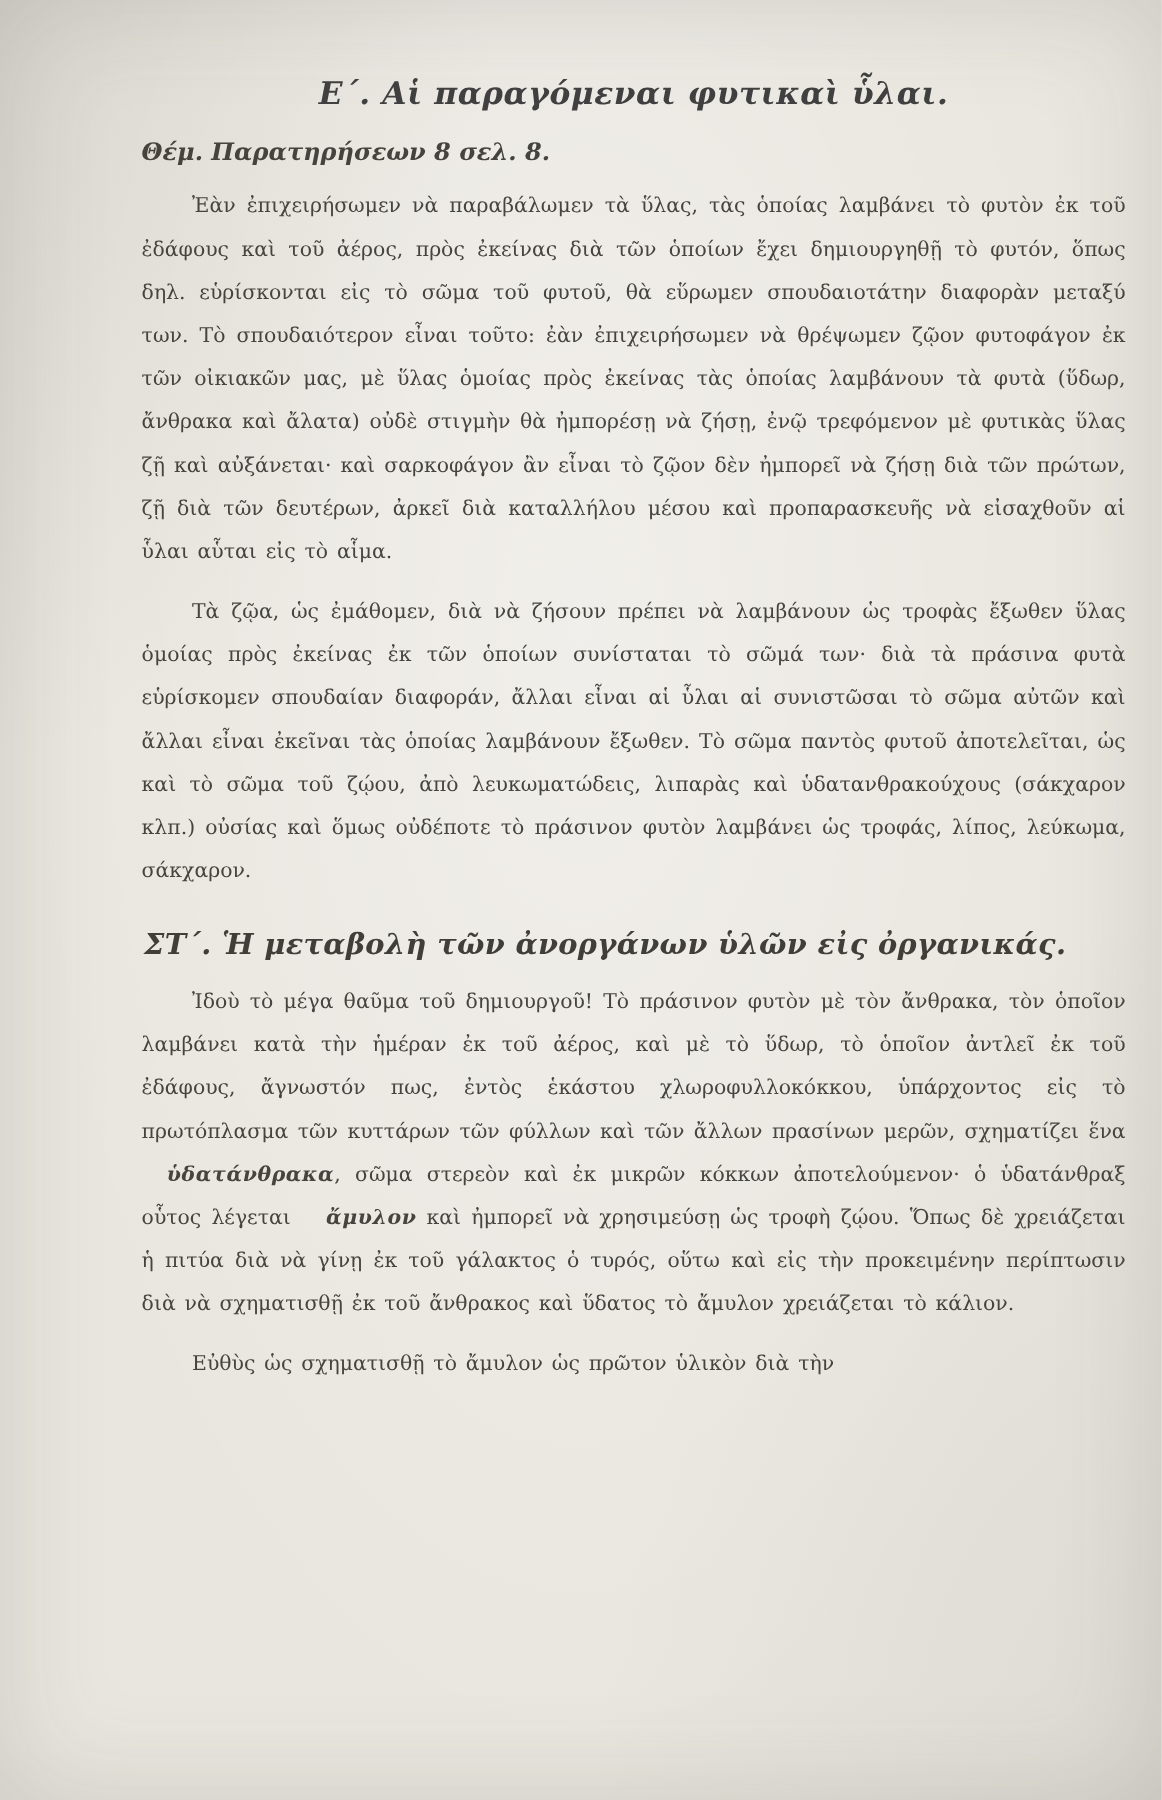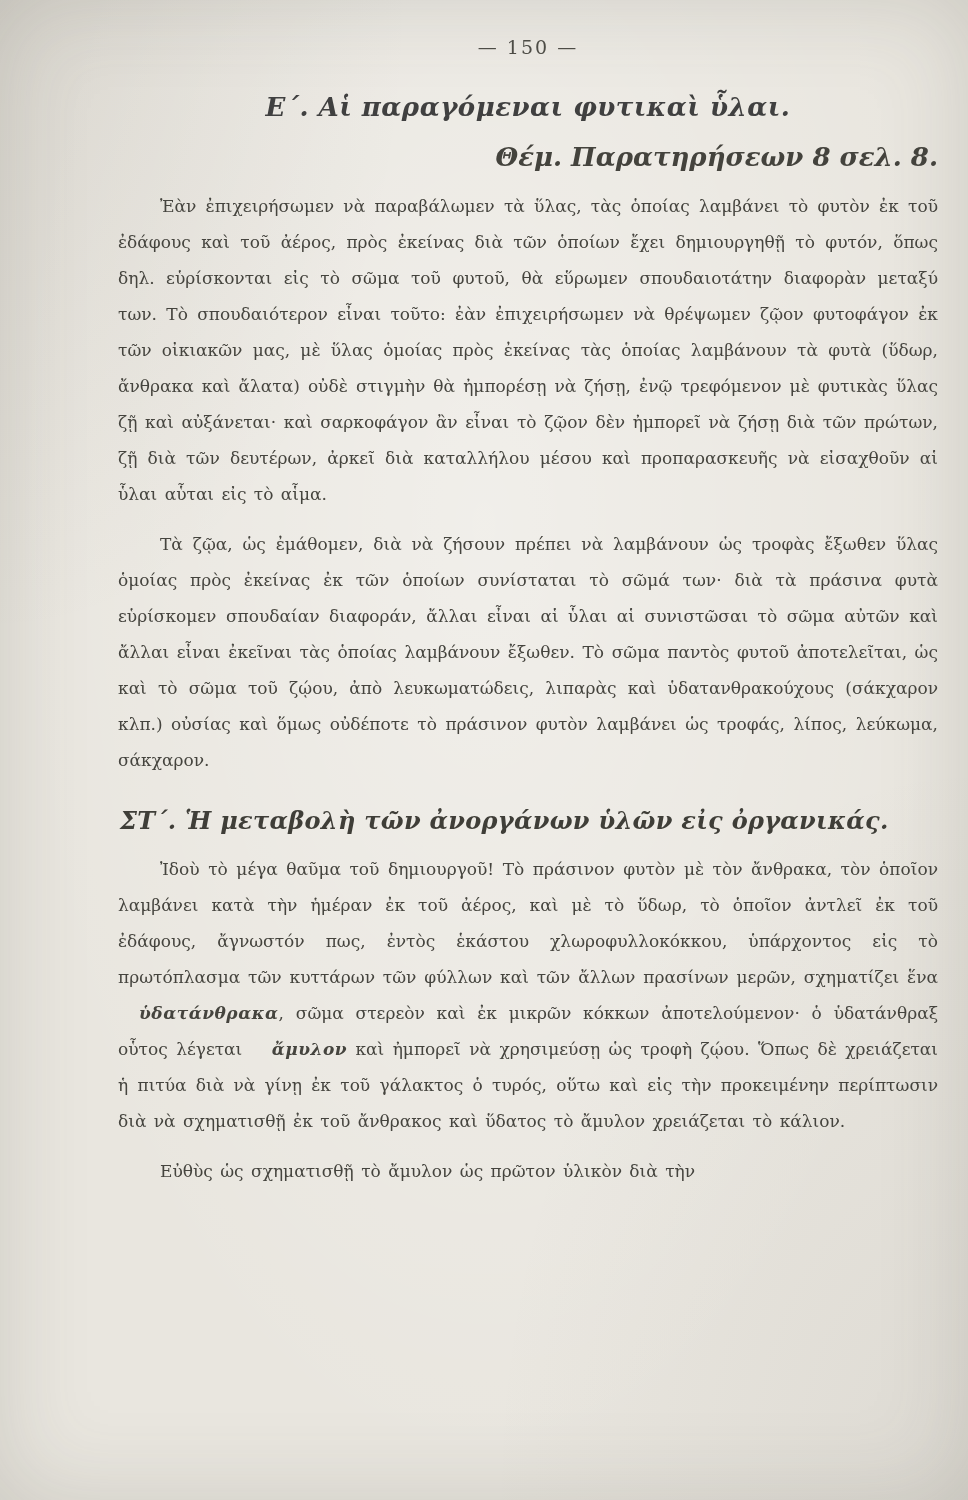--- a/index.html
+++ b/index.html
@@ -38,22 +38,22 @@
   .heading-e {
     text-align: center;
     font-size: 26px;
     font-weight: 700;
     font-style: italic;
     margin: 34px 0 0 0;
     color: #404040;
     letter-spacing: 0.5px;
   }
   .subheading {
-    text-align: right;
-    font-size: 26px;
+    text-align: left;
+    font-size: 20px;
     font-weight: 700;
     font-style: italic;
     margin: 20px 0 0 0;
     color: #44433d;
   }
   .para {
     font-size: 17px;
     line-height: 36px;
     text-align: justify;
     text-indent: 42px;
@@ -81,21 +81,20 @@
     margin-left: 21px;
   }
 </style>
 </head>
 <body>
 
 <div class="scan-sheet"></div>
 
 <div class="content">
 
-  <div class="page-number">— 150 —</div>
 
   <h2 class="heading-e">Ε΄. Αἱ παραγόμεναι φυτικαὶ ὗλαι.</h2>
 
   <h3 class="subheading">Θέμ. Παρατηρήσεων 8 σελ. 8.</h3>
 
   <p class="para first">Ἐὰν ἐπιχειρήσωμεν νὰ παραβάλωμεν τὰ ὕλας, τὰς ὁποίας λαμβάνει τὸ φυτὸν ἐκ τοῦ ἐδάφους καὶ τοῦ ἀέρος, πρὸς ἐκείνας διὰ τῶν ὁποίων ἔχει δημιουργηθῇ τὸ φυτόν, ὅπως δηλ. εὑρίσκονται εἰς τὸ σῶμα τοῦ φυτοῦ, θὰ εὕρωμεν σπουδαιοτάτην διαφορὰν μεταξύ των. Τὸ σπουδαιότερον εἶναι τοῦτο: ἐὰν ἐπιχειρήσωμεν νὰ θρέψωμεν ζῷον φυτοφάγον ἐκ τῶν οἰκιακῶν μας, μὲ ὕλας ὁμοίας πρὸς ἐκείνας τὰς ὁποίας λαμβάνουν τὰ φυτὰ (ὕδωρ, ἄνθρακα καὶ ἄλατα) οὐδὲ στιγμὴν θὰ ἠμπορέσῃ νὰ ζήσῃ, ἐνῷ τρεφόμενον μὲ φυτικὰς ὕλας ζῇ καὶ αὐξάνεται· καὶ σαρκοφάγον ἂν εἶναι τὸ ζῷον δὲν ἠμπορεῖ νὰ ζήσῃ διὰ τῶν πρώτων, ζῇ διὰ τῶν δευτέρων, ἀρκεῖ διὰ καταλλήλου μέσου καὶ προπαρασκευῆς νὰ εἰσαχθοῦν αἱ ὗλαι αὗται εἰς τὸ αἷμα.</p>
 
   <p class="para">Τὰ ζῷα, ὡς ἐμάθομεν, διὰ νὰ ζήσουν πρέπει νὰ λαμβάνουν ὡς τροφὰς ἔξωθεν ὕλας ὁμοίας πρὸς ἐκείνας ἐκ τῶν ὁποίων συνίσταται τὸ σῶμά των· διὰ τὰ πράσινα φυτὰ εὑρίσκομεν σπουδαίαν διαφοράν, ἄλλαι εἶναι αἱ ὗλαι αἱ συνιστῶσαι τὸ σῶμα αὐτῶν καὶ ἄλλαι εἶναι ἐκεῖναι τὰς ὁποίας λαμβάνουν ἔξωθεν. Τὸ σῶμα παντὸς φυτοῦ ἀποτελεῖται, ὡς καὶ τὸ σῶμα τοῦ ζῴου, ἀπὸ λευκωματώδεις, λιπαρὰς καὶ ὑδατανθρακούχους (σάκχαρον κλπ.) οὐσίας καὶ ὅμως οὐδέποτε τὸ πράσινον φυτὸν λαμβάνει ὡς τροφάς, λίπος, λεύκωμα, σάκχαρον.</p>
 
 

